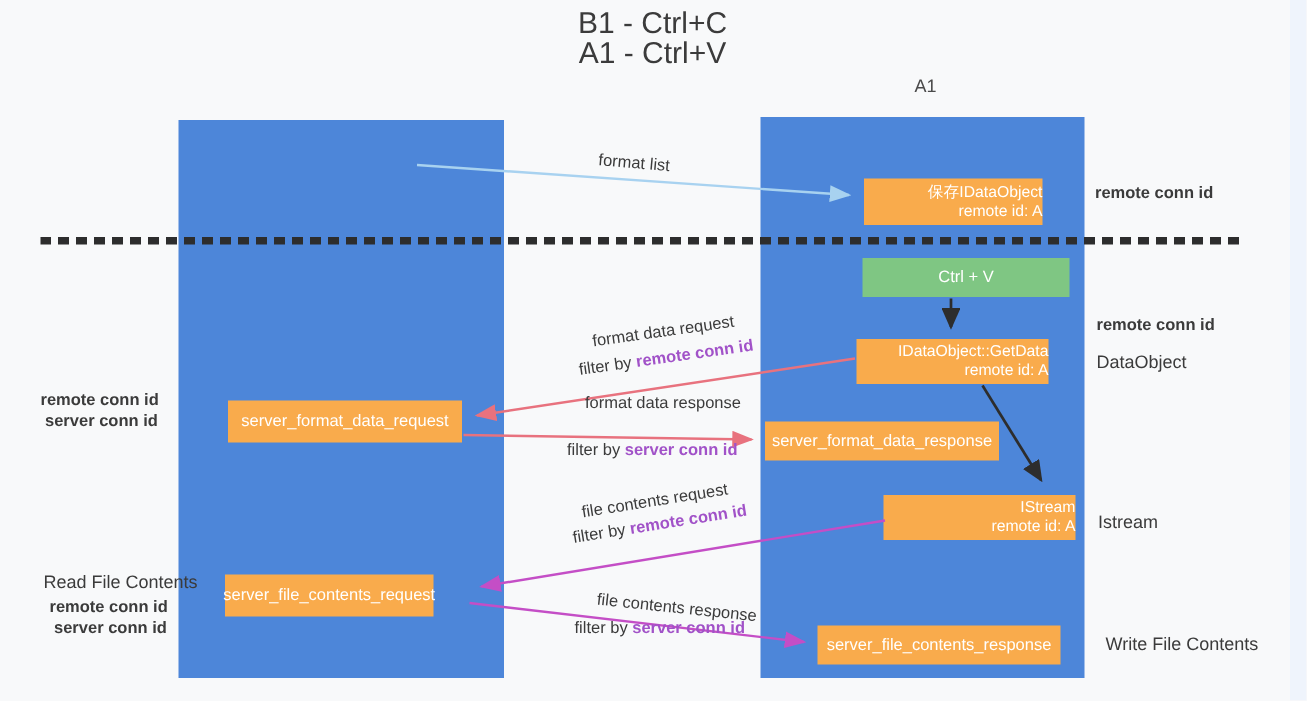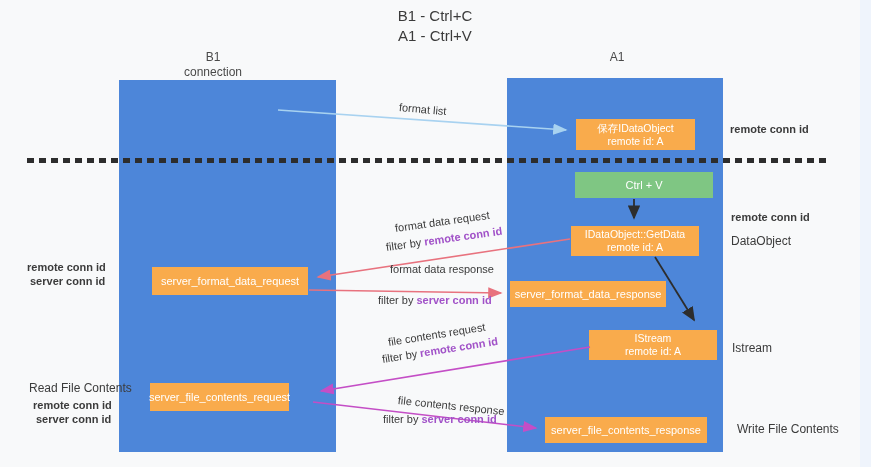--- a/index.html
+++ b/index.html
@@ -2,33 +2,33 @@
 <html><head>
 <meta charset="utf-8">
 <style>
   html,body { margin:0; padding:0; }
   body { font-family:"Liberation Sans", sans-serif; background:#f8f9fa; }
   .canvas {
     position:relative; width:871px; height:467px; overflow:hidden;
     background:#f8f9fa;
   }
   .title-block { position:absolute; left:330px; top:6px; width:210px; text-align:center;
-    font-size:15px; line-height:20px; color:#3b3b3b; }
+    font-size:20px; line-height:20px; color:#3b3b3b; }
   .col-header { position:absolute; width:120px; text-align:center; font-size:12px;
     line-height:15px; color:#4a4a4a; }
   .lifeline { position:absolute; background:#4d86d9; }
   .lifeline-left { left:119px; top:80px; width:217px; height:372px; }
   .lifeline-right { left:507px; top:78px; width:216px; height:374px; }
   .dashed-line { position:absolute; left:27px; top:158px; width:803px; height:5px;
     background:repeating-linear-gradient(90deg,#2d2d2d 0 7px,transparent 7px 12px); }
   .node { position:absolute; display:flex; align-items:center; justify-content:center;
     color:#fff; text-align:center; font-size:11px; }
   .node.orange { background:#f9ab4c; }
   .node.green { background:#7fc683; }
-  .node.two-line { flex-direction:column; font-size:10.5px; line-height:13px; }
+  .node.two-line { flex-direction:column; font-size:10.5px; line-height:13px;align-items:flex-end; }
   .flow-label { position:absolute; font-size:11px; color:#3b3b3b; white-space:nowrap;
     transform-origin:left center; }
   .conn-purple { color:#a152c8; font-weight:bold; }
   .conn-green  { color:#4bae53; font-weight:bold; }
   .filter-by { margin-right:3px; }
   .side-label { position:absolute; font-size:12px; color:#3b3b3b; white-space:nowrap; }
   .side-label.small { font-size:11px; }
   svg.arrows { position:absolute; left:0; top:0; pointer-events:none; }
   .window-edge { position:absolute; right:0; top:0; width:11px; height:100%; background:#eff4fc; }
 </style>
@@ -37,24 +37,20 @@
 
 <div class="canvas">
 
   <div class="window-edge"></div>
 
   <div class="title-block">
     <div>B1 - Ctrl+C</div>
     <div>A1 - Ctrl+V</div>
   </div>
 
-  <div class="col-header" style="left:153px; top:50px;">
-    <div>B1</div>
-    <div>connection</div>
-  </div>
   <div class="col-header" style="left:557px; top:50px;">
     <div>A1</div>
   </div>
 
   <div class="lifeline lifeline-left"></div>
   <div class="lifeline lifeline-right"></div>
 
   <div class="dashed-line"></div>
 
 

